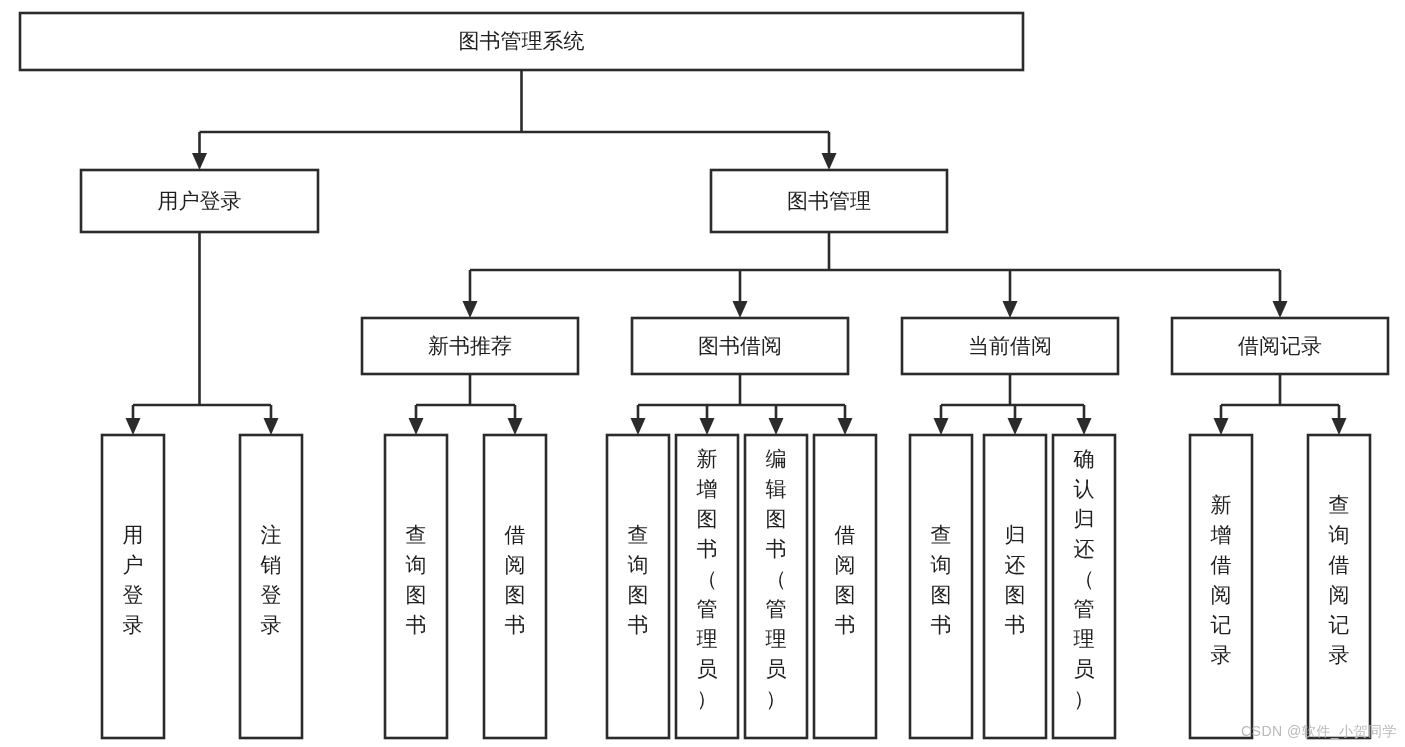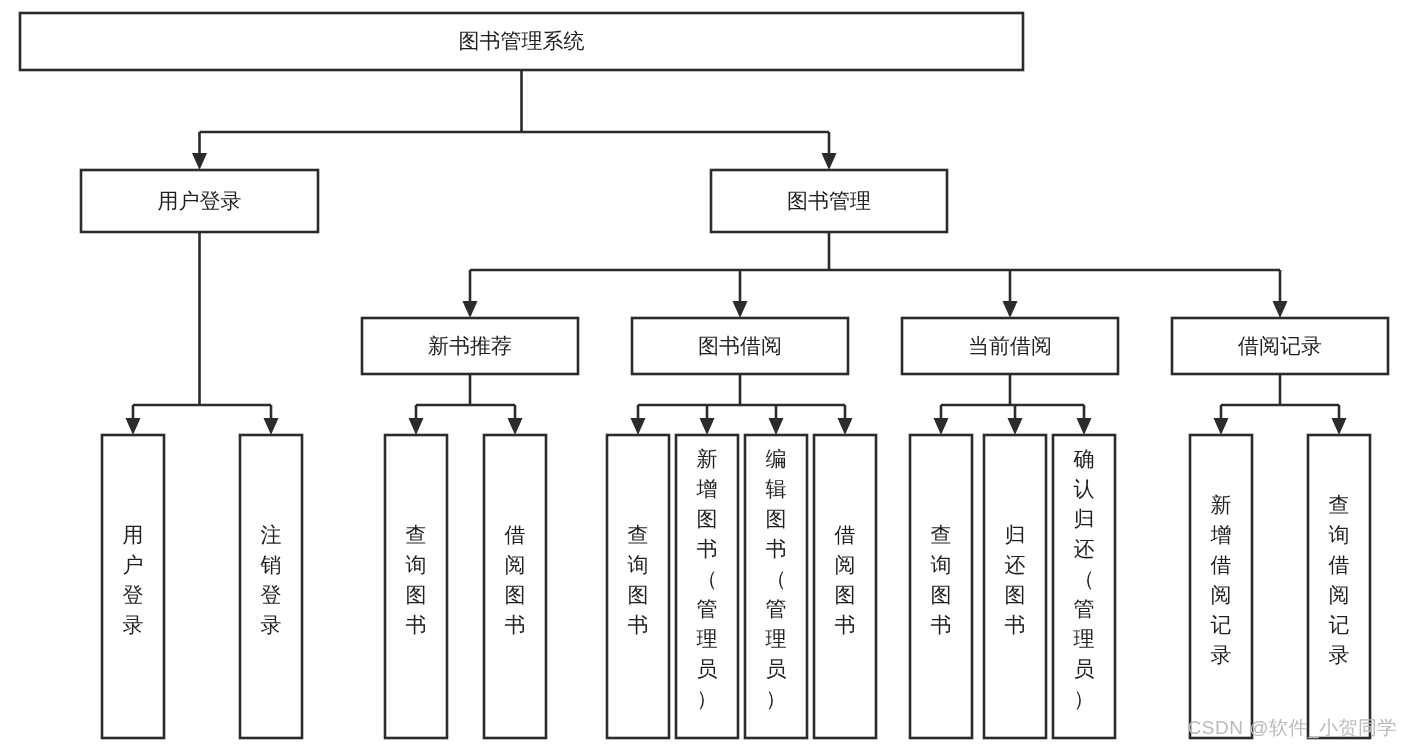--- a/index.html
+++ b/index.html
@@ -18,21 +18,21 @@
     dominant-baseline:middle;text-anchor:middle;
   }
   .leaf-label{
     font-family:"Liberation Sans","DejaVu Sans",sans-serif;
     font-size:21px;fill:#1f1f1f;
     text-anchor:middle;
   }
   .watermark{
     position:absolute;right:8px;bottom:6px;
     font-family:"Liberation Sans","DejaVu Sans",sans-serif;
-    font-size:19px;color:#b9b9b9;white-space:nowrap;
+    font-size:14px;color:#b9b9b9;white-space:nowrap;
     letter-spacing:0.5px;pointer-events:none;
   }
 </style>
 </head>
 <body>
 
 <svg id="diagram" viewBox="0 0 1405 747">
 
   <g id="connectors-layer">
       <line x1="521.5" y1="70" x2="521.5" y2="132" class="conn"></line>

